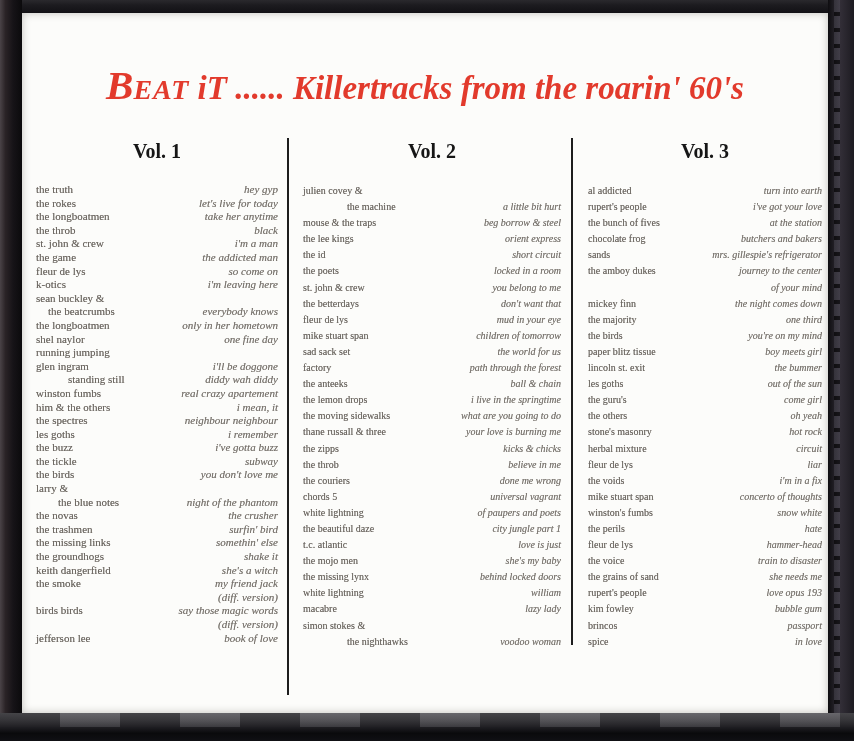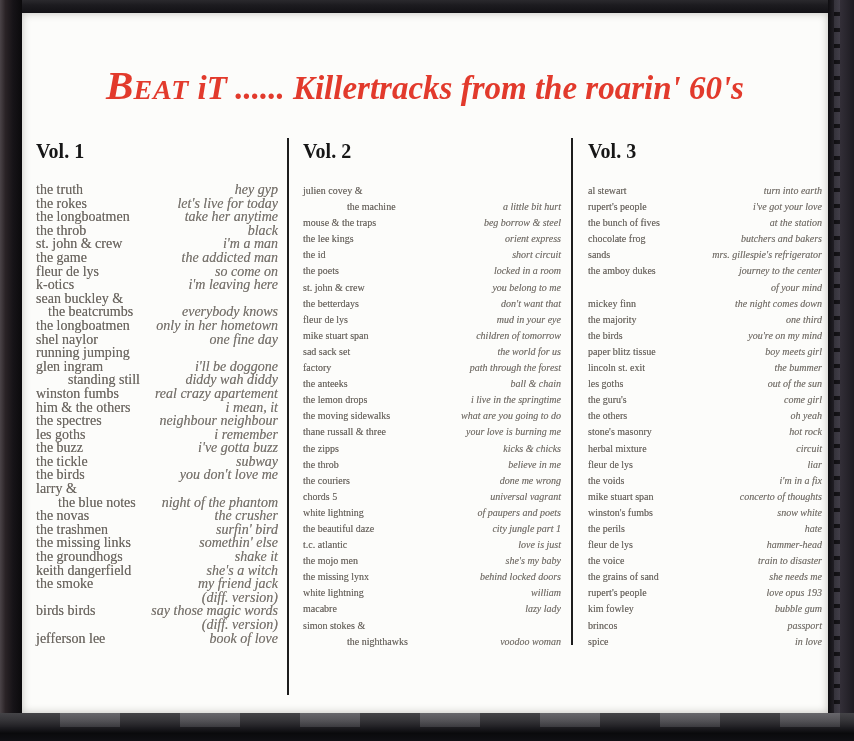--- a/index.html
+++ b/index.html
@@ -30,29 +30,29 @@
   }
   .title{
     position:absolute;left:0;top:48px;width:100%;margin:0;
     text-align:center;font-style:italic;font-weight:bold;color:#e23a2c;
     white-space:nowrap;
   }
   .t-lead{font-size:41px;}
   .t-caps{font-size:28px;letter-spacing:1px;}
   .t-rest{font-size:33px;}
   .vol-header{
-    position:absolute;top:127px;margin:0;
+    position:absolute;top:127px;margin:0;text-align:center;
     font-size:20px;font-weight:bold;font-style:normal;color:#161616;
   }
   .col{position:absolute;top:170px;}
   .col .row{display:flex;justify-content:space-between;align-items:baseline;}
   .c1{left:14px;width:242px;}
   .c2{left:281px;width:258px;}
   .c3{left:566px;width:234px;}
-  .c1 .row{line-height:13.6px;font-size:14px;}
+  .c1 .row{line-height:13.6px;font-size:11px;}
   .c2 .row,.c3 .row{line-height:16.1px;font-size:10px;}
   .h1{left:14px;width:242px;}
   .h2{left:281px;width:258px;}
   .h3{left:566px;width:234px;}
   .artist{color:#6c6761;white-space:nowrap;text-shadow:0 0 .5px rgba(108,103,97,.7);}
   .song{flex:1;color:#78736d;font-style:italic;text-align:right;white-space:nowrap;
     text-shadow:0 0 .5px rgba(120,115,109,.7);}
   .i1{padding-left:12px;} .i2{padding-left:22px;} .i3{padding-left:32px;} .i4{padding-left:44px;}
   .vsep{position:absolute;top:125px;width:2px;background:#1d1d1d;}
   .vsep1{left:265px;height:557px;}
@@ -329,21 +329,21 @@
           <span class="artist">simon stokes &amp;</span>
           <span class="song"></span>
         </div>
         <div class="row">
           <span class="artist i4">the nighthawks</span>
           <span class="song">voodoo woman</span>
         </div>
       </div>
     <div class="col c3">
         <div class="row">
-          <span class="artist">al stewart</span>
+          <span class="artist">al addicted</span>
           <span class="song">turn into earth</span>
         </div>
         <div class="row">
           <span class="artist">rupert's people</span>
           <span class="song">i've got your love</span>
         </div>
         <div class="row">
           <span class="artist">the bunch of fives</span>
           <span class="song">at the station</span>
         </div>

